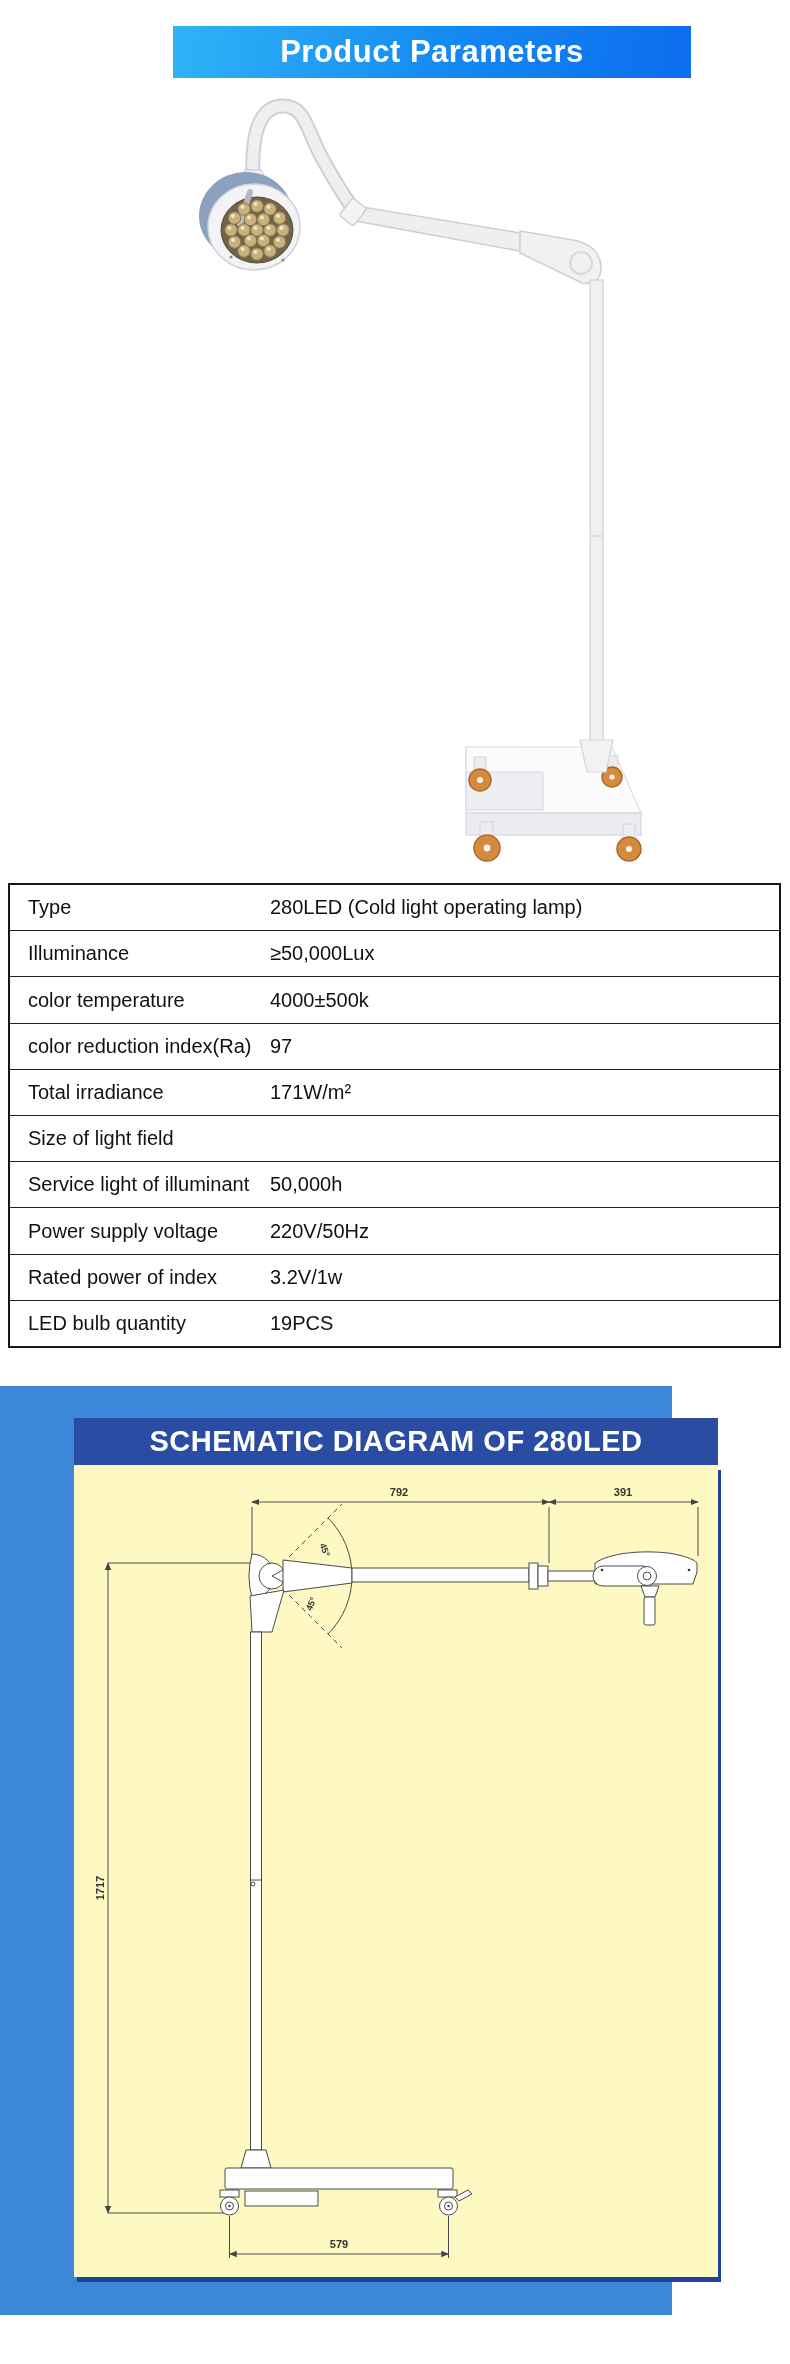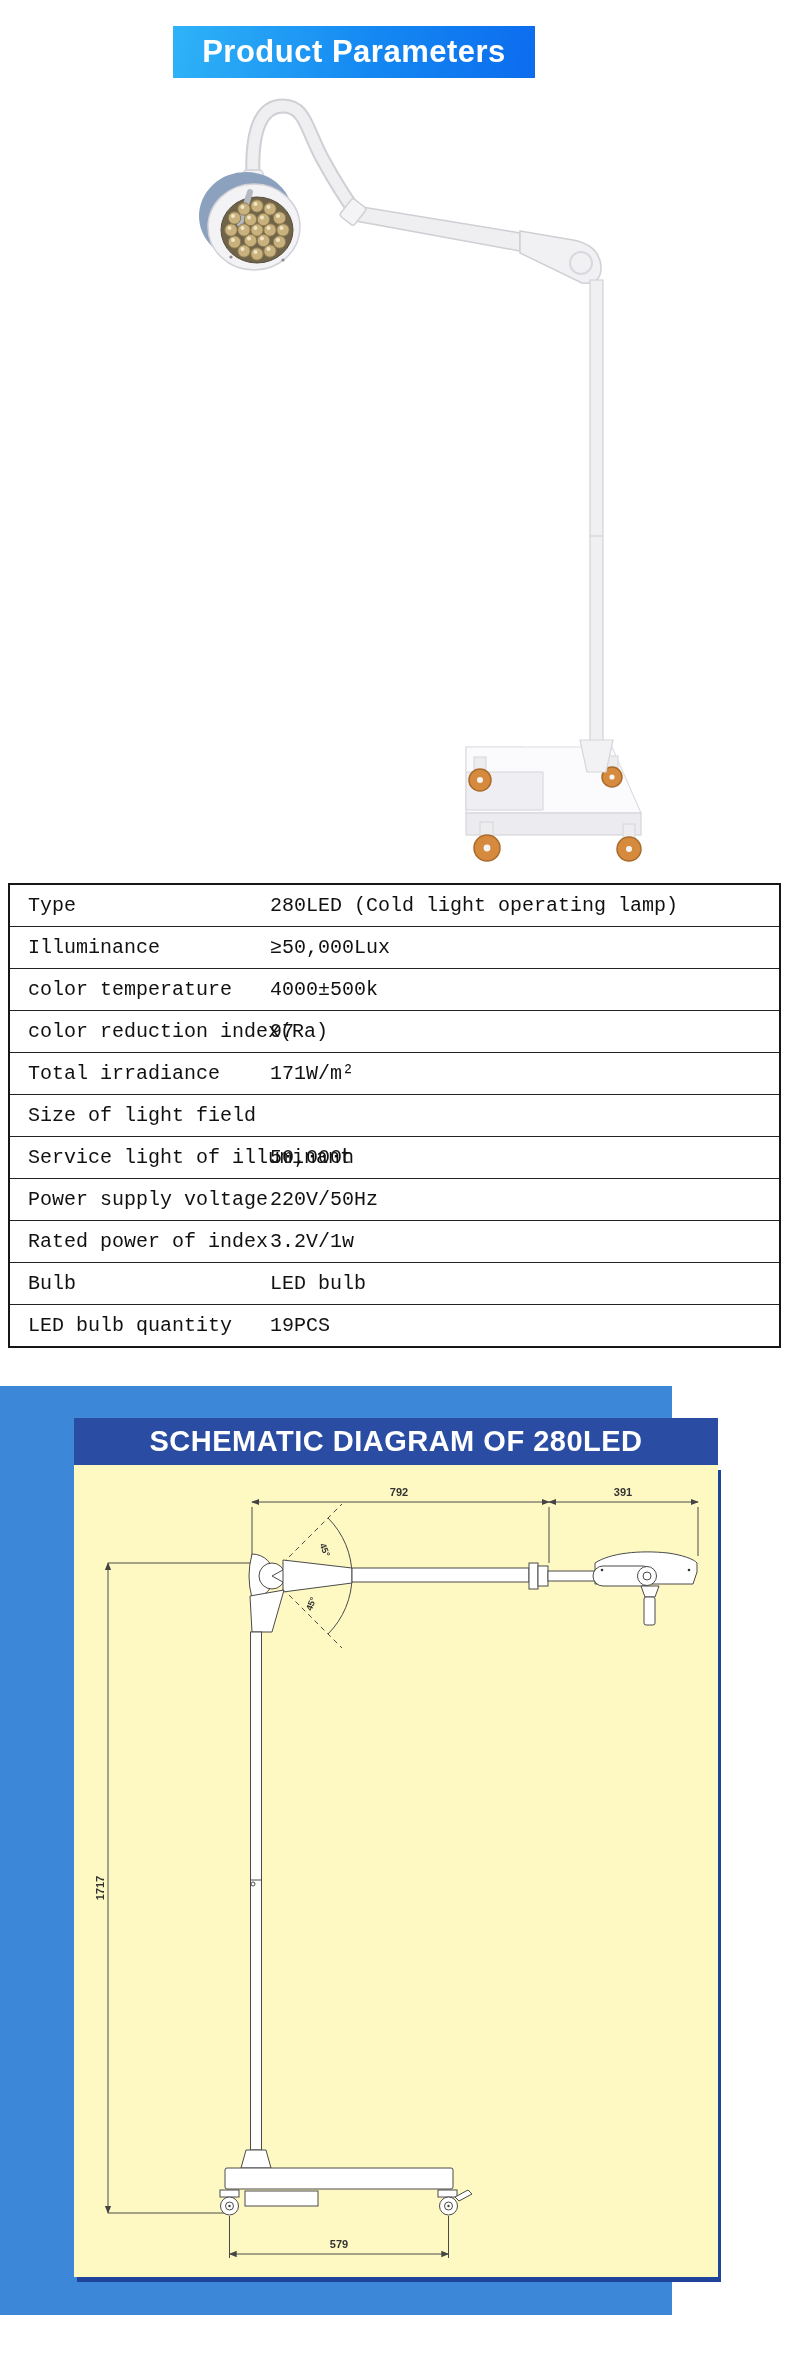--- a/index.html
+++ b/index.html
@@ -1,30 +1,30 @@
 <!DOCTYPE html>
 <html><head>
 <meta charset="utf-8">
 <style>
   html,body{margin:0;padding:0;background:#fff;}
   .page{position:relative;width:790px;height:2364px;background:#ffffff;overflow:hidden;
         font-family:"Liberation Sans",sans-serif;}
 
   
-  .banner{position:absolute;left:173px;top:26px;width:362px;height:52px;
+  .banner{position:absolute;left:173px;top:26px;width:518px;height:52px;
           display:flex;align-items:center;justify-content:center;
           background:linear-gradient(100deg,#2fb3f7 0%,#1488f2 55%,#0c6cee 100%);}
   .banner span{color:#fff;font-size:31px;font-weight:700;letter-spacing:.5px;}
 
   
   .photo-svg{position:absolute;left:0;top:60px;}
 
   
   .spec-table{position:absolute;left:8px;top:883px;width:773px;height:465px;
-              border:2px solid #161616;display:flex;flex-direction:column;box-sizing:border-box;font-family:Liberation Mono, monospace;}
+              border:2px solid #161616;display:flex;flex-direction:column;box-sizing:border-box;}
   .spec-row{flex:1;display:flex;align-items:center;border-top:1.5px solid #222;}
   .spec-row:first-child{border-top:none;}
   .spec-row .lbl{width:203px;padding-left:18px;font-size:20px;color:#111;white-space:nowrap;}
   .spec-row .val{flex:1;font-size:20px;color:#111;white-space:nowrap;margin-left:39px;}
 
   
   .schem-section{position:absolute;left:0;top:1386px;width:672px;height:929px;background:#3c87d8;}
   .schem-title{position:absolute;left:74px;top:32px;width:644px;height:47px;background:#2a4da3;
                display:flex;align-items:center;justify-content:center;}
   .schem-title span{color:#fff;font-size:29px;font-weight:700;letter-spacing:.5px;}
@@ -173,24 +173,20 @@
       </div>
     <div class="spec-row">
         <span class="lbl">Power supply voltage</span>
         <span class="val">220V/50Hz</span>
       </div>
     <div class="spec-row">
         <span class="lbl">Rated power of index</span>
         <span class="val">3.2V/1w</span>
       </div>
     <div class="spec-row">
-        <span class="lbl">Bulb</span>
-        <span class="val">LED bulb</span>
-      </div>
-    <div class="spec-row">
         <span class="lbl">LED bulb quantity</span>
         <span class="val">19PCS</span>
       </div>
   </div>
 
   <div class="schem-section">
     <div class="schem-title">
       <span>SCHEMATIC DIAGRAM OF 280LED</span>
     </div>
     <div class="schem-card">

